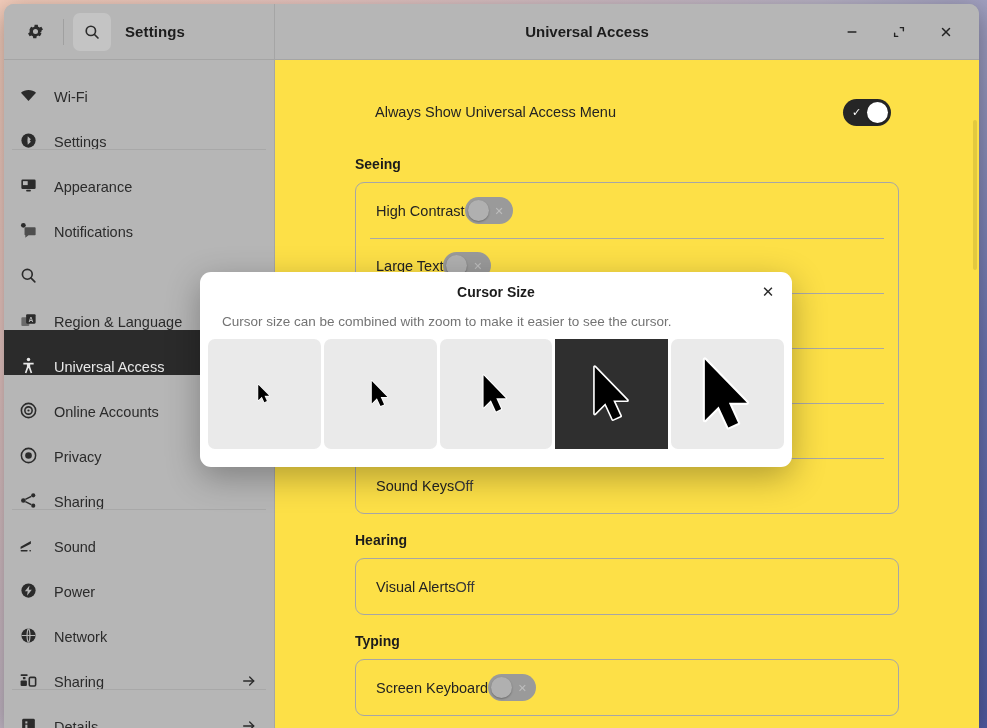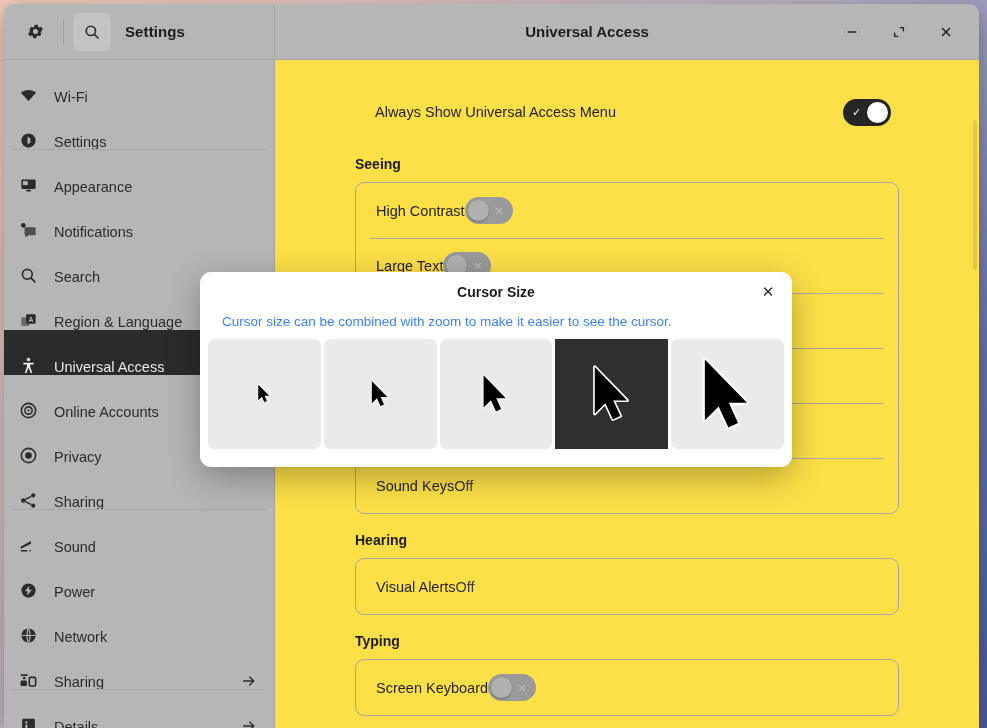--- a/index.html
+++ b/index.html
@@ -185,21 +185,21 @@
     position: relative;
   }
   .modal-title { font-size: 14px; font-weight: bold; color: #1b1b1b; }
   .modal-close {
     position: absolute; right: 12px; top: 50%; transform: translateY(-50%);
     width: 24px; height: 24px;
     display: flex; align-items: center; justify-content: center;
     font-size: 15px; color: #2a2a2a;
   }
   .modal-desc {
-    font-size: 13.5px; color: #3b82f6;
+    font-size: 13.5px; color: #737373;
     padding: 0 8px 0 22px; margin-top: 2px;
   }
   .cursor-grid {
     display: flex; gap: 3px;
     padding: 10px 8px 12px 8px;
     margin: 0 0 0 0;
   }
   .cursor-cell {
     flex: 1 1 0;
     height: 110px;
@@ -300,21 +300,20 @@
           </span>
           <span class="side-label">Notifications</span>
         </div>
         <div class="side-item">
           <span class="side-ico">
             <svg width="19" height="19" viewBox="0 0 24 24" fill="none" stroke="currentColor" stroke-width="2.1" stroke-linecap="round">
               <circle cx="10.5" cy="10.5" r="6.2"></circle>
               <line x1="15" y1="15" x2="20" y2="20"></line>
             </svg>
           </span>
-          <span class="side-label">Search</span>
         </div>
         <div class="side-item">
           <span class="side-ico">
             <svg width="19" height="19" viewBox="0 0 24 24" fill="currentColor">
               <rect x="3" y="8" width="10" height="11" rx="1.4" opacity=".55"></rect>
               <rect x="9" y="4" width="12" height="12" rx="1.4"></rect>
               <text x="15" y="13.4" font-size="8.5" font-family="sans-serif" font-weight="bold" text-anchor="middle" fill="#b6b6b6">A</text>
             </svg>
           </span>
           <span class="side-label">Region &amp; Language</span>

